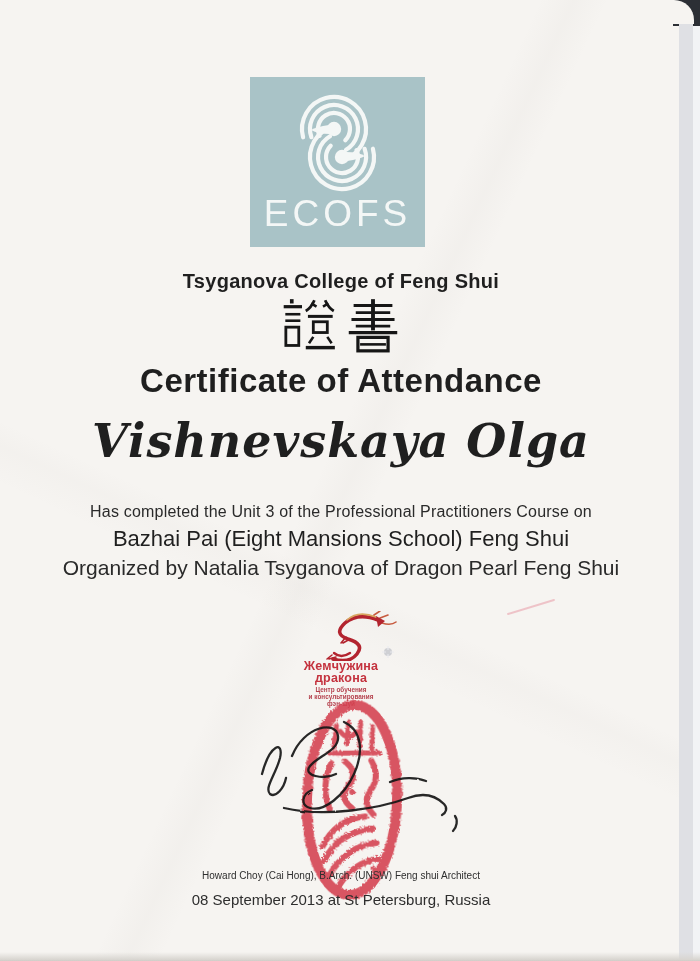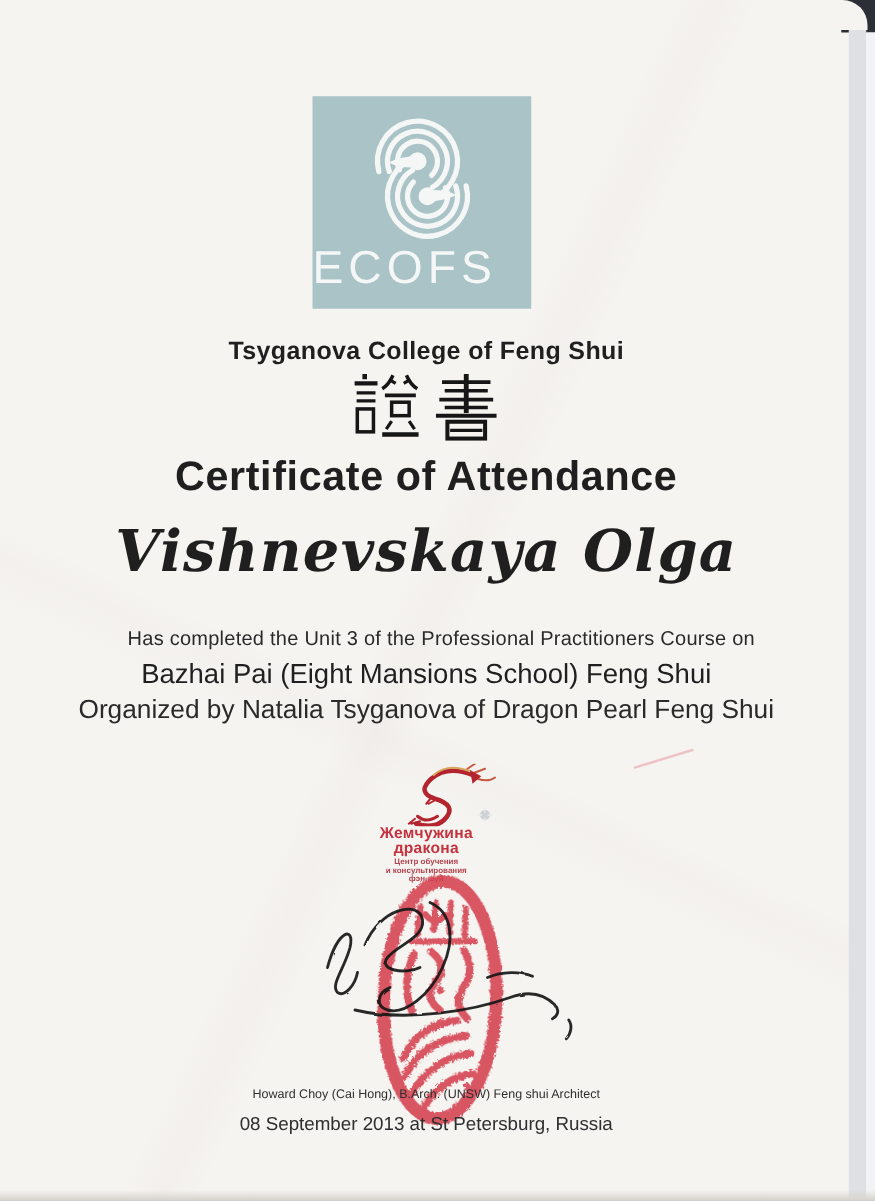--- a/index.html
+++ b/index.html
@@ -14,29 +14,29 @@
   
   .edge-dark-corner{position:absolute;top:0;right:0;width:27px;height:26px;background:#2c2f35;}
   .edge-corner-cover{position:absolute;top:0;right:6px;width:22px;height:24px;background:#f6f4f1;border-top-right-radius:20px;}
   .edge-strip{position:absolute;top:24px;bottom:0;right:7px;width:14px;background:#dfe0e4;}
   .edge-strip-outer{position:absolute;top:26px;bottom:0;right:0;width:7px;background:#f2f3f5;}
   .edge-bottom{position:absolute;left:0;right:0;bottom:0;height:9px;
     background:linear-gradient(to bottom,rgba(150,145,138,0),#d8d5d0 85%,#cfccc7);}
   .scratch{position:absolute;left:506px;top:606px;width:50px;height:2px;background:rgba(228,122,140,.4);transform:rotate(-17deg);border-radius:2px;}
   
   .logo-box{position:absolute;left:250px;top:77px;width:175px;height:170px;background:#a9c3c7;}
-  .logo-acronym{position:absolute;left:0;right:0;bottom:12px;
+  .logo-acronym{position:absolute;left:0;right:0;bottom:12px;text-align:center;
     font-size:37px;letter-spacing:4px;color:#f4f7f6;font-weight:400;}
   
   .college{top:270px;font-size:20px;font-weight:700;letter-spacing:.3px;}
   .chinese{top:297px;height:58px;display:flex;justify-content:center;gap:8px;}
   .cert-title{top:362px;font-size:33px;font-weight:700;letter-spacing:.5px;}
   .recipient{top:414px;font-size:46px;font-weight:700;font-style:italic;
     font-family:"DejaVu Serif",serif;letter-spacing:1px;}
-  .completion{top:503px;font-size:16px;letter-spacing:.2px;color:#2a2a2a;padding-left:12px;}
+  .completion{top:503px;font-size:16px;letter-spacing:.2px;color:#2a2a2a;}
   .course{top:526px;font-size:22px;font-weight:400;}
   .dateline{top:558px;font-size:15.5px;color:#2a2a2a;}
   .organizer{top:556px;font-size:21px;color:#2a2a2a;}
   
   .dragon-icon-wrap{position:absolute;left:302px;top:611px;width:96px;height:50px;}
   .dp-name{top:661px;font-size:12.5px;line-height:11.5px;font-weight:700;color:#c4323e;letter-spacing:.2px;}
   .dp-sub{top:686px;font-size:6.4px;line-height:7px;font-weight:700;color:#b5424e;}
   
   .seal-wrap{position:absolute;left:240px;top:692px;width:230px;height:230px;}
   .footer1{top:870px;font-size:10px;color:#2e2e2e;z-index:5;}

